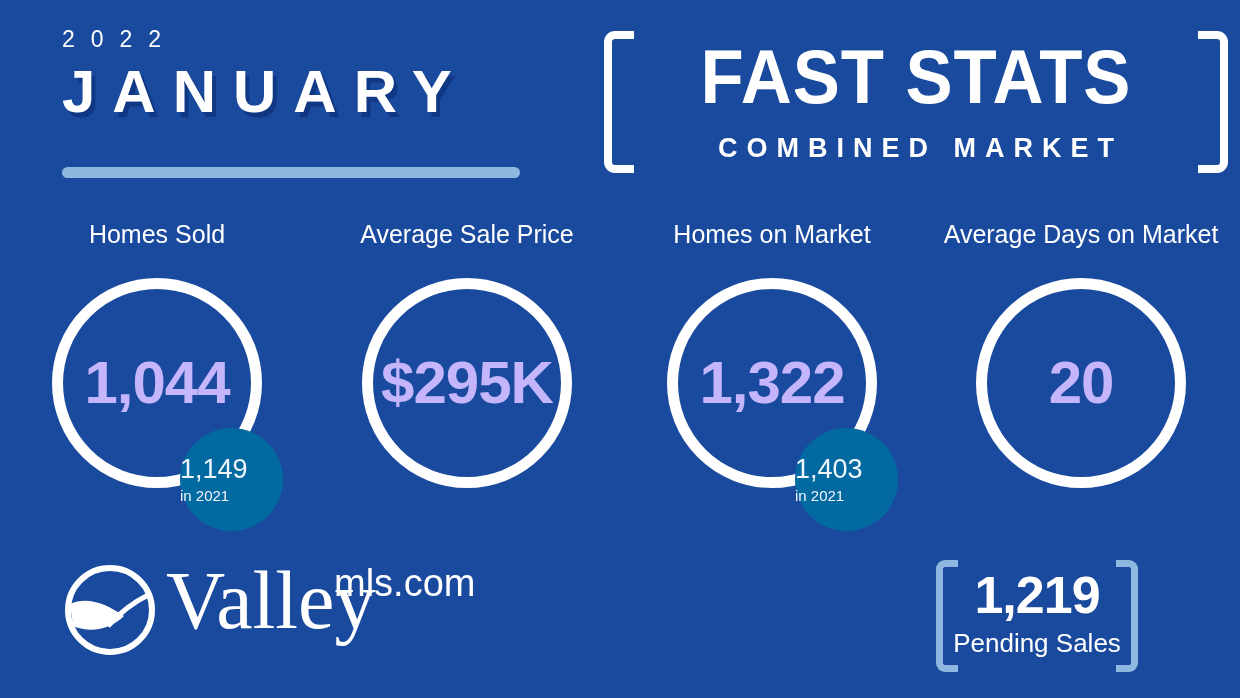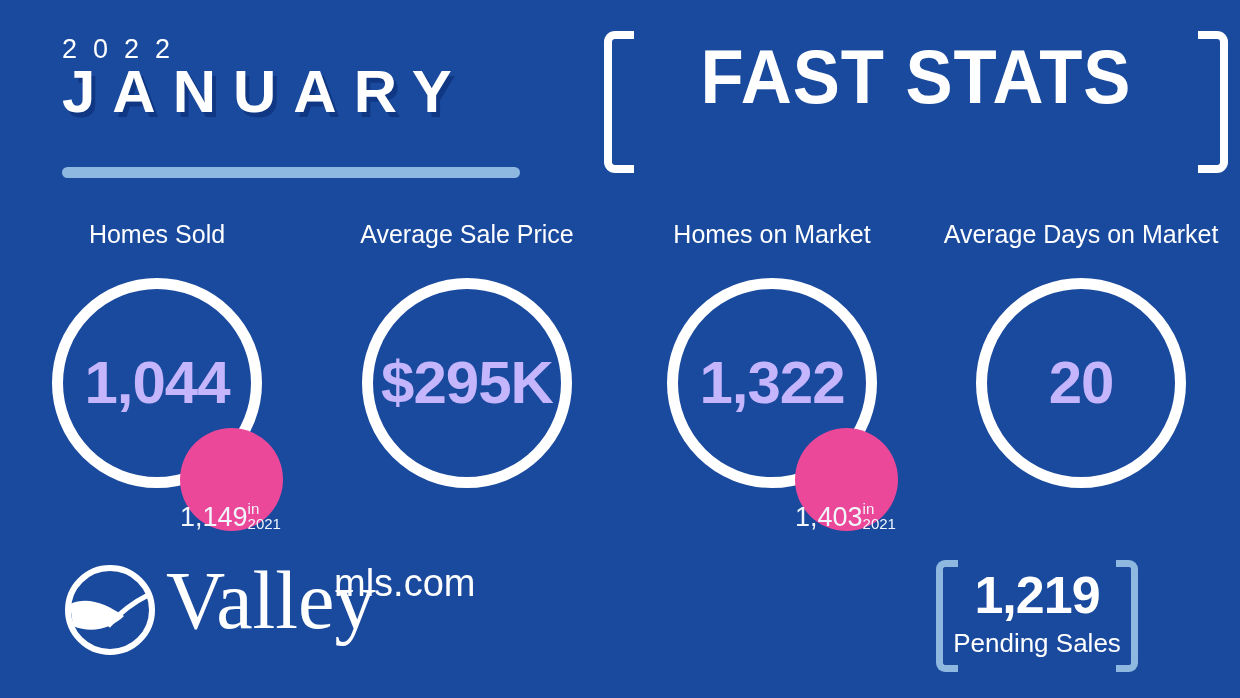--- a/index.html
+++ b/index.html
@@ -19,26 +19,25 @@
     height: 698px;
     background: #1a4a9e;
     overflow: hidden;
   }
 
   
   .hdr-year {
     position: absolute;
     left: 62px;
     top: 28px;
-    font-size: 27px;
+    font-size: 23px;
     font-weight: 300;
     letter-spacing: 16px;
     color: #ffffff;
     line-height: 1;
-    margin-top: 8px;
   }
   .hdr-month {
     position: absolute;
     left: 62px;
     top: 62px;
     font-size: 60px;
     font-weight: 700;
     letter-spacing: 17px;
     color: #ffffff;
     line-height: 1;
@@ -150,24 +149,24 @@
     color: #c4b5fd;
     letter-spacing: -1px;
     line-height: 1;
     white-space: nowrap;
   }
   .badge {
     position: absolute;
     width: 103px;
     height: 103px;
     border-radius: 50%;
-    background: #ec4899;
+    background: #0369a1;
     display: flex;
-    flex-direction: row;
-    align-items: flex-end;
+    flex-direction: column;
+    align-items: flex-start;
     justify-content: center;
     color: #ffffff;
   }
   .badge-value {
     font-size: 27px;
     font-weight: 400;
     line-height: 1;
     color: #f0f6fc;
   }
   .badge-note {
@@ -270,20 +269,21 @@
 <div id="infographic">
 
   <div class="hdr-year">2022</div>
   <div class="hdr-month">JANUARY</div>
   <div class="hdr-rule"></div>
 
   <div class="fs-block">
     <div class="fs-bracket left"></div>
     <div class="fs-bracket right"></div>
     <div class="fs-title">FAST STATS</div>
+    <div class="fs-sub">COMBINED MARKET</div>
   </div>
 
   <div class="stat" style="left:47px; width:220px;">
     <div class="stat-label">Homes Sold</div>
     <div class="ring"></div>
     <div class="ring-value">1,044</div>
     <div class="badge" style="left:133px; top:206px;">
       <div class="badge-value">1,149</div>
       <div class="badge-note">in 2021</div>
     </div>

